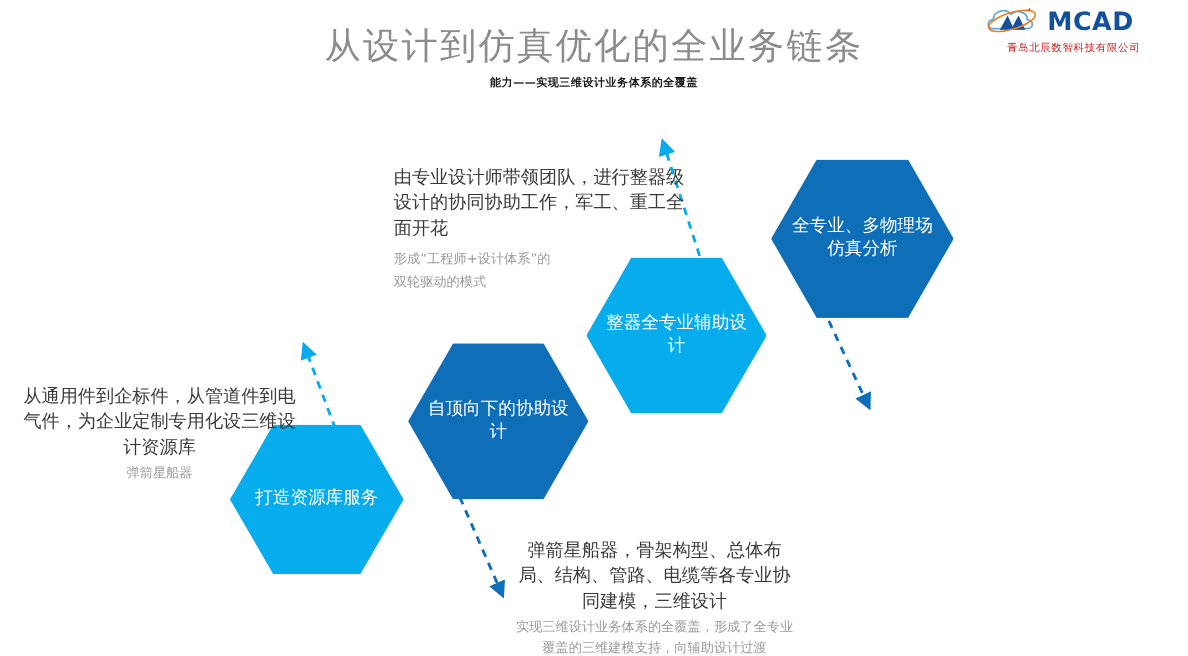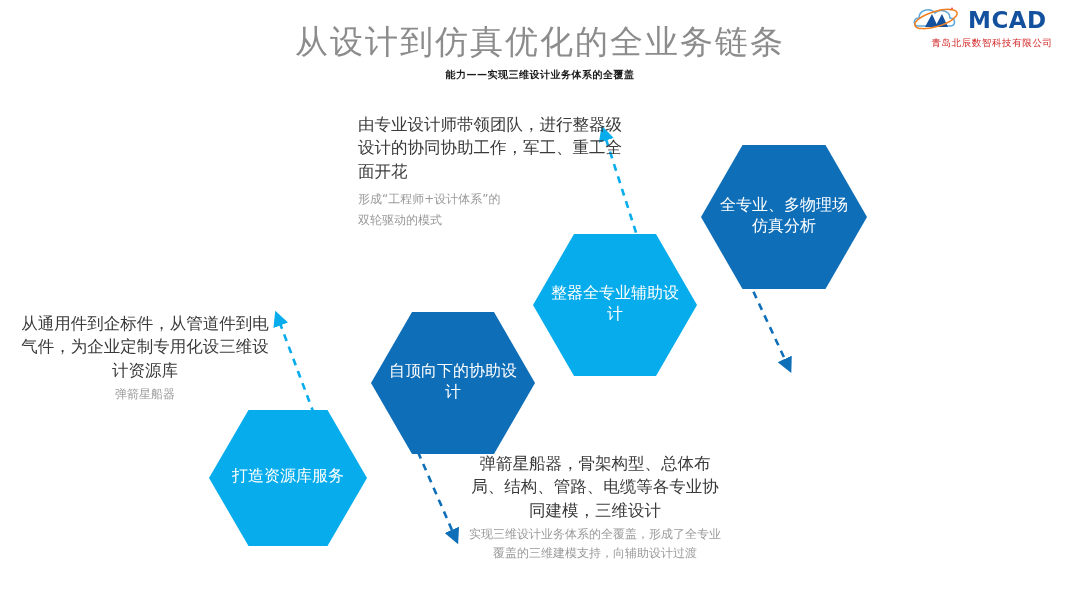--- a/index.html
+++ b/index.html
@@ -7,21 +7,21 @@
   body{
     width:1080px;height:596px;
     background:#ffffff;
     font-family:"Liberation Sans","DejaVu Sans",sans-serif;
     overflow:hidden;
     position:relative;
   }
   #slide{position:relative;width:1080px;height:596px;overflow:hidden;background:#fff;}
 
   
-  .logo{position:absolute;right:8px;top:4px;width:160px;height:48px;}
+  .logo{position:absolute;right:24px;top:4px;width:160px;height:48px;}
   .logo-row{display:flex;align-items:center;gap:4px;height:32px;}
   .logo-mark{position:relative;width:52px;height:30px;flex:0 0 auto;}
   .logo-word{font-size:23px;font-weight:bold;color:#13519E;letter-spacing:.5px;line-height:1;
              font-family:"DejaVu Sans","Liberation Sans",sans-serif;}
   .logo-sub{font-size:9.5px;color:#D02020;text-align:center;letter-spacing:.6px;margin-top:1px;
             font-family:"DejaVu Sans","Liberation Sans",sans-serif;white-space:nowrap;}
 
   
   .title-main{
     position:absolute;left:0;right:0;top:20px;text-align:center;
@@ -39,21 +39,21 @@
     position:absolute;
     display:flex;align-items:center;justify-content:center;
     clip-path:polygon(25% 0%,75% 0%,100% 50%,75% 100%,25% 100%,0% 50%);
     color:#fff;text-align:center;
     font-family:Liberation Mono, monospace;
   }
   .hex span{display:block;line-height:1.32;font-size:16px;padding:0 14px;}
 
   
   .blk{position:absolute;font-family:"DejaVu Sans","Liberation Sans",sans-serif;}
-  .blk .lead{font-size:16.5px;color:#3A3A3A;line-height:1.42;}
+  .blk .lead{font-size:16.5px;color:#3A3A3A;line-height:1.42;margin-top:36px;}
   .blk .note{font-size:12px;color:#9A9A9A;line-height:1.75;margin-top:6px;}
 
   svg.arrows{position:absolute;left:0;top:0;width:1080px;height:596px;pointer-events:none;}
 </style>
 </head>
 <body>
 
 <div id="slide">
 
   <div class="logo">
@@ -88,21 +88,21 @@
 
     <line x1="314" y1="414" x2="278" y2="318" stroke="#06ACEB" stroke-width="2.6" stroke-dasharray="7,6" marker-end="url(#mCyan)"></line>
 
     <line x1="418" y1="452" x2="455" y2="537" stroke="#0E6EB8" stroke-width="2.6" stroke-dasharray="7,6" marker-end="url(#mBlue)"></line>
 
     <line x1="640" y1="245" x2="604" y2="133" stroke="#06ACEB" stroke-width="2.6" stroke-dasharray="7,6" marker-end="url(#mCyan)"></line>
 
     <line x1="748" y1="280" x2="788" y2="366" stroke="#0E6EB8" stroke-width="2.6" stroke-dasharray="7,6" marker-end="url(#mBlue)"></line>
   </svg>
 
-  <div class="hex" style="left:209px;top:410px;width:158px;height:136px;background:#06ACEB;">
+  <div class="hex" style="left:209px;top:386px;width:158px;height:136px;background:#06ACEB;">
     <span>打造资源库服务</span>
   </div>
 
   <div class="hex" style="left:371px;top:312px;width:164px;height:142px;background:#0E6EB8;">
     <span>自顶向下的协助设计</span>
   </div>
 
   <div class="hex" style="left:533px;top:234px;width:164px;height:142px;background:#06ACEB;">
     <span>整器全专业辅助设计</span>
   </div>

